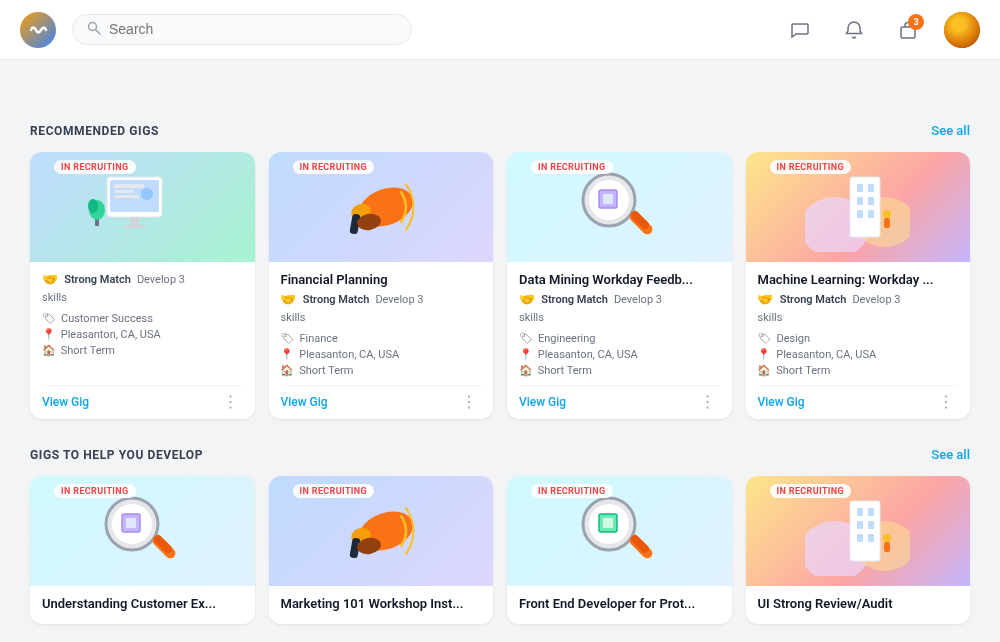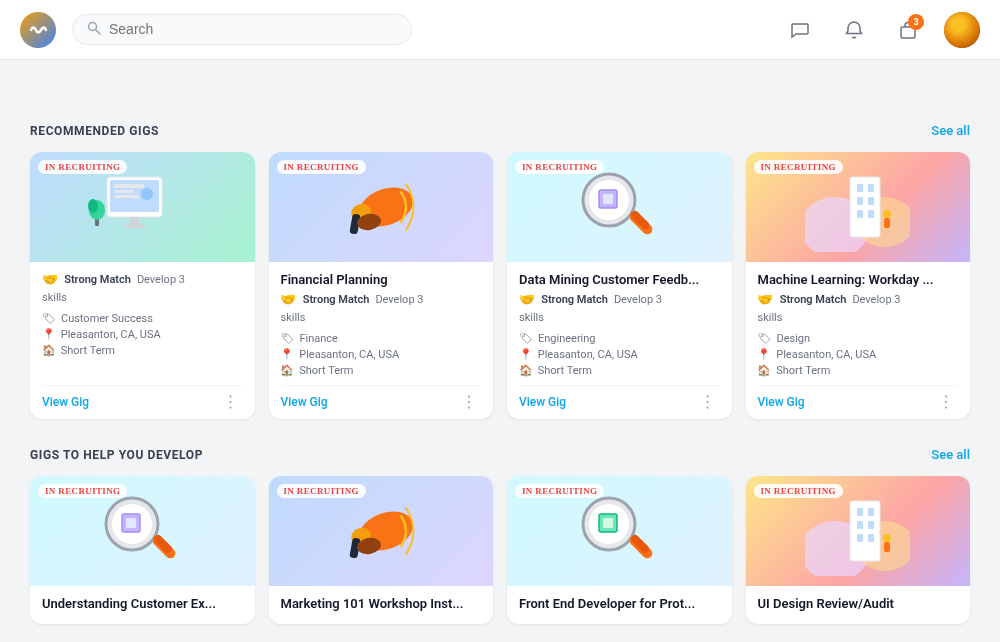--- a/index.html
+++ b/index.html
@@ -156,30 +156,29 @@
 
     
     .card-image {
       height: 110px;
       position: relative;
       overflow: hidden;
     }
     .card-image .badge-recruiting {
       position: absolute;
       top: 8px;
-      left: 8px;
+      left: 24px;
       background: rgba(255,255,255,0.9);
       color: #ef4444;
       font-size: 9px;
       font-weight: 700;
       padding: 2px 7px;
       border-radius: 10px;
       letter-spacing: 0.04em;
       z-index: 2;
-      font-family: Liberation Serif, serif;
     }
 
     
     .card-bg-1 {
       background: linear-gradient(135deg, #bfdbfe 0%, #a7f3d0 100%);
     }
     .card-bg-2 {
       background: linear-gradient(135deg, #bfdbfe 0%, #ddd6fe 100%);
     }
     .card-bg-3 {
@@ -437,21 +436,21 @@
 
             <rect x="32" y="28" width="18" height="18" rx="2" fill="#c4b5fd" stroke="#a78bfa" stroke-width="1.5"></rect>
             <rect x="36" y="32" width="10" height="10" rx="1" fill="#e0e7ff"></rect>
 
             <rect x="60" y="56" width="28" height="10" rx="5" fill="#f97316" transform="rotate(45 74 61)"></rect>
             <rect x="62" y="54" width="22" height="8" rx="4" fill="#ea580c" transform="rotate(45 73 58)"></rect>
           </svg>
         </div>
       </div>
       <div class="card-body">
-        <div class="card-title">Data Mining Customer Feedb...</div>
+        <div class="card-title">Data Mining Workday Feedb...</div>
         <div class="card-match">
           <span class="match-icon">🤝</span>
           <span class="match-label">Strong Match</span>
           <span class="match-develop">Develop 3</span>
         </div>
         <div class="skills-text">skills</div>
         <div class="card-tags">
           <div class="card-tag">
             <span class="tag-icon">🏷</span>
             <span>Engineering</span>
@@ -602,19 +601,19 @@
             <rect x="52" y="35" width="6" height="8" rx="1" fill="#bfdbfe"></rect>
             <rect x="63" y="35" width="6" height="8" rx="1" fill="#bfdbfe"></rect>
             <rect x="52" y="48" width="6" height="8" rx="1" fill="#bfdbfe"></rect>
             <rect x="63" y="48" width="6" height="8" rx="1" fill="#bfdbfe"></rect>
             <circle cx="82" cy="52" r="4" fill="#fbbf24"></circle>
             <rect x="79" y="56" width="6" height="10" rx="2" fill="#f97316"></rect>
           </svg>
         </div>
       </div>
       <div class="card-body">
-        <div class="card-title">UI Design Review/Audit</div>
+        <div class="card-title">UI Strong Review/Audit</div>
       </div>
     </div>
 
   </div>
 
 </div>
 
 </body></html>

